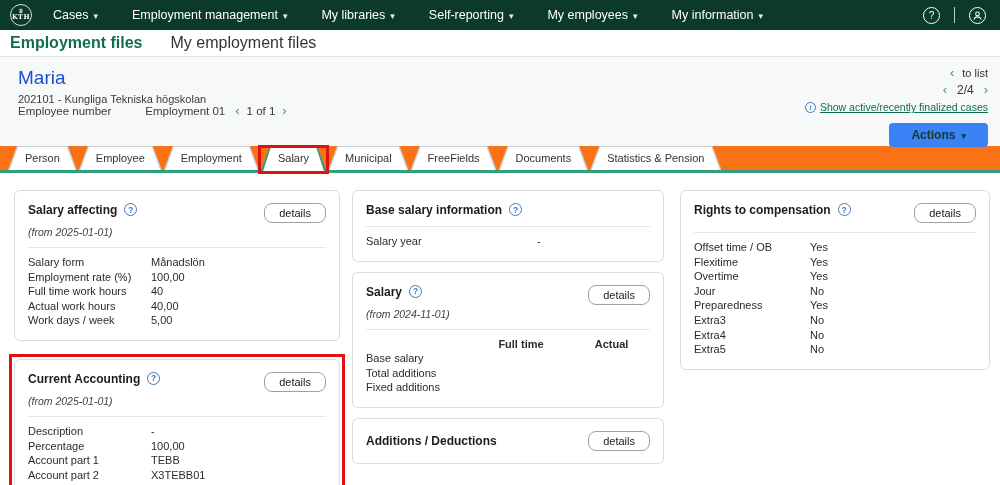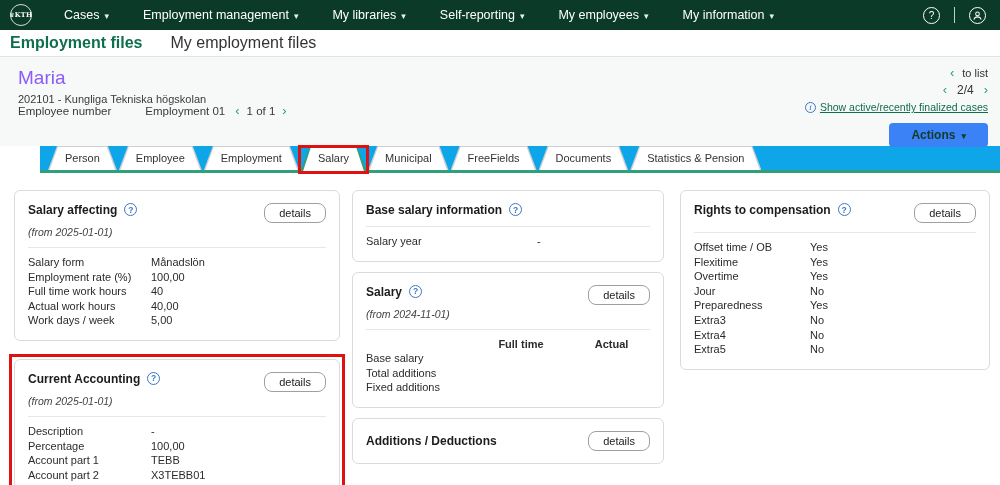--- a/index.html
+++ b/index.html
@@ -1,59 +1,59 @@
 <!DOCTYPE html>
 <html><head>
 <meta charset="utf-8">
 <style>
   * { box-sizing: border-box; margin: 0; padding: 0; }
   html,body { width:1000px; height:485px; overflow:hidden; }
   body { font-family: "Liberation Sans", sans-serif; background:#fff; color:#2b2b2b; }
 
   
   .navbar { height:30px; background:#0b3b28; display:flex; align-items:center; padding:0 14px 0 10px; }
-  .logo { width:22px; height:22px; border:1px solid #cfe0d6; border-radius:50%; display:flex; flex-direction:row;
-          align-items:center; justify-content:center; color:#fff; margin-right:32px; flex:none; }
+  .logo { width:22px; height:22px; border:1px solid #cfe0d6; border-radius:50%; display:flex; flex-direction:column;
+          align-items:center; justify-content:center; color:#fff; margin-right:21px; flex:none; }
   .logo .crown { font-size:6px; line-height:5px; }
   .logo .ktxt { font-family:"DejaVu Serif", serif; font-size:6.5px; font-weight:bold; letter-spacing:.5px; line-height:7px; }
   .nav-items { display:flex; align-items:center; gap:34px; }
   .nav-item { color:#fff; font-size:12.5px; cursor:pointer; white-space:nowrap; }
   .nav-item .caret { font-size:9px; margin-left:5px; color:#e8f0ec; }
   .nav-right { margin-left:auto; display:flex; align-items:center; gap:14px; }
   .nav-icon { width:17px; height:17px; border:1.3px solid #fff; border-radius:50%; color:#fff; font-size:10px;
               display:flex; align-items:center; justify-content:center; cursor:pointer; }
   .nav-divider { width:1px; height:16px; background:rgba(255,255,255,.75); }
   .user-icon svg { display:block; }
 
   
   .subnav { height:27px; background:#fff; border-bottom:1px solid #e2e4e6; display:flex; align-items:center; gap:28px; padding:0 10px; }
   .subnav-item { font-size:16px; color:#333; cursor:pointer; }
   .subnav-item.active { color:#0e6e4f; font-weight:bold; }
 
   
   .header { height:89px; background:#f7f8f8; display:flex; justify-content:space-between; padding:10px 12px 0 18px; }
-  .h-name { font-size:19px; font-weight:400; color:#8b5cf6; }
+  .h-name { font-size:19px; font-weight:400; color:#1d4ed8; }
   .h-org { font-size:11px; color:#3a3a3a; margin-top:4px; }
   .h-meta { font-size:11.5px; color:#3a3a3a; margin-top:0; display:flex; align-items:center; }
   .h-meta .emp-label { margin-right:34px; }
   .pager { display:inline-flex; align-items:center; gap:7px; margin-left:10px; }
   .chev { color:#2e9e77; font-size:13px; line-height:10px; cursor:pointer; }
   .header-right { display:flex; flex-direction:column; align-items:flex-end; gap:4px; }
   .to-list { font-size:11px; color:#333; display:flex; align-items:center; gap:8px; cursor:pointer; }
   .page-nav { font-size:12px; color:#333; display:flex; align-items:center; gap:10px; }
   .show-link-row { font-size:10.5px; display:flex; align-items:center; gap:4px; }
   .info-icon { width:11px; height:11px; border:1px solid #3a77c4; border-radius:50%; color:#3a77c4; font-size:8px;
                font-family:"DejaVu Serif", serif; font-style:italic; display:flex; align-items:center; justify-content:center; }
   .show-link { color:#0e6e4f; text-decoration:underline; cursor:pointer; }
   .actions-btn { margin-top:6px; background:#3b82f6; color:#123b2a; border:none; border-radius:4px; font-size:12px;
                  font-weight:600; padding:5px 22px; cursor:pointer; font-family:inherit; }
   .actions-btn .caret { font-size:9px; margin-left:6px; }
 
   
-  .tabbar { height:27px; background:#0ea5e9; border-bottom:3px solid #31a07a; display:flex; padding-left:8px;margin-left:40px; }
+  .tabbar { height:27px; background:#f97316; border-bottom:3px solid #31a07a; display:flex; padding-left:8px; }
   .tab { position:relative; height:24px; line-height:24px; padding:0 17px; font-size:11px; color:#333; cursor:pointer; margin-right:2px; }
   .tab::before { content:""; position:absolute; inset:0; background:#cdd1d4;
                  clip-path:polygon(9px 0, calc(100% - 9px) 0, 100% 100%, 0 100%); }
   .tab::after  { content:""; position:absolute; inset:0; background:#fff;
                  clip-path:polygon(10px 1px, calc(100% - 10px) 1px, calc(100% - 1.6px) 100%, 1.6px 100%); }
   .tab .t-label { position:relative; z-index:2; }
   .tab.active::before { background:#31a07a; }
   .tab.active::after { bottom:-3px; clip-path:polygon(10px 1px, calc(100% - 10px) 1px, calc(100% - 1.6px) 100%, 1.6px 100%); }
   .tab-red-box { position:absolute; left:-3px; right:-3px; top:-1px; bottom:-4px; border:3px solid #df1212; z-index:5; pointer-events:none; }
 

